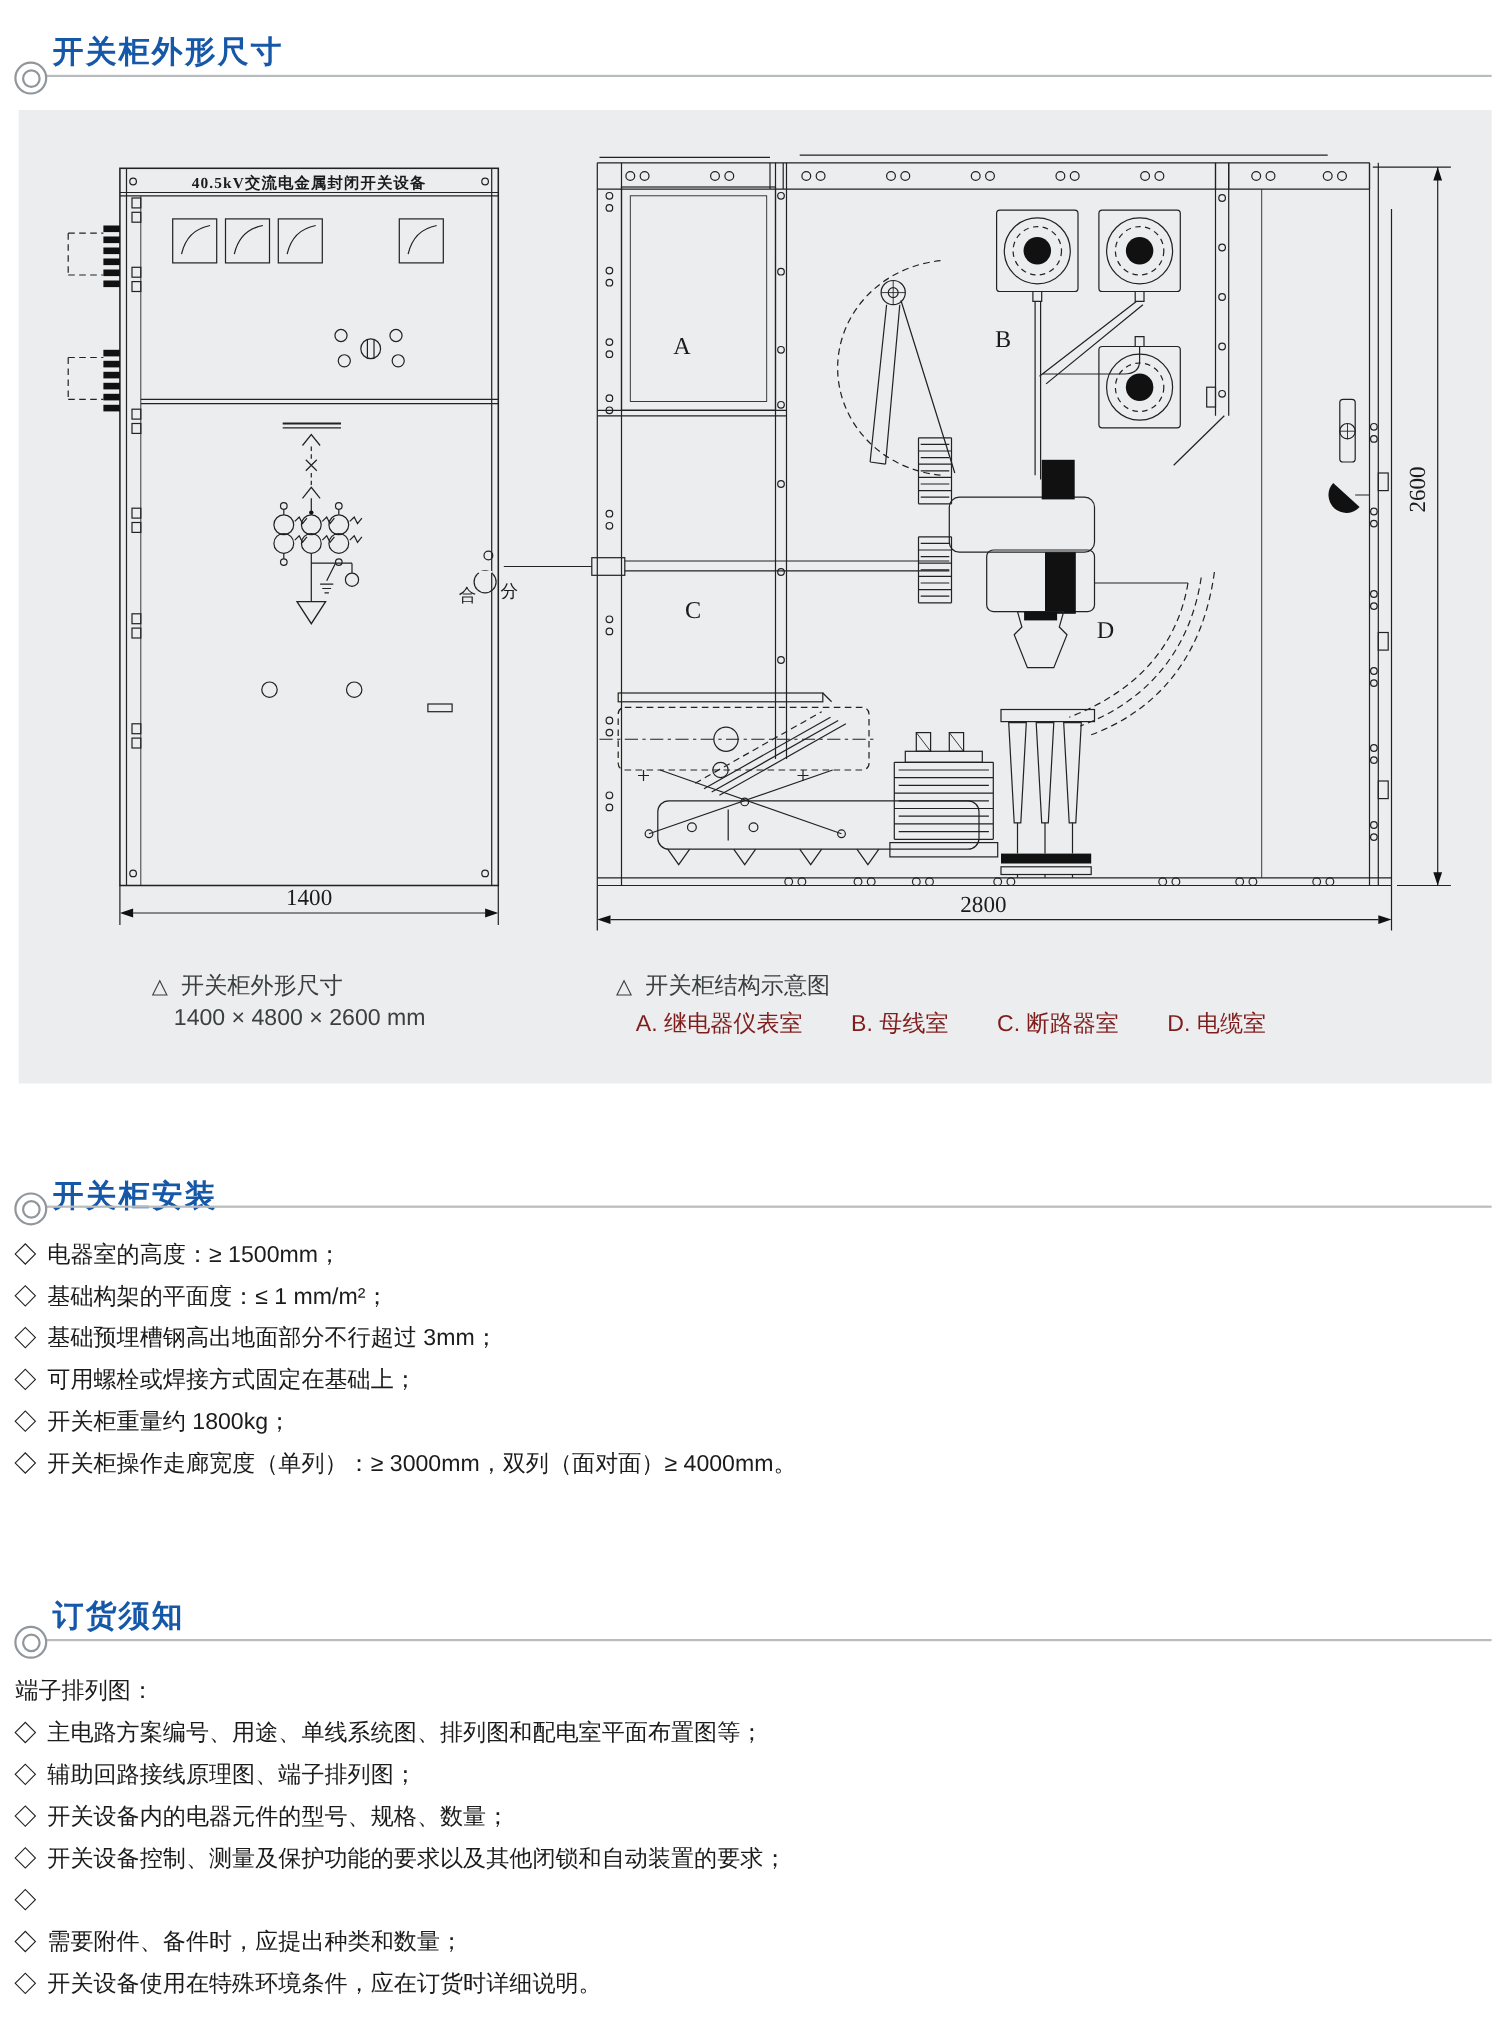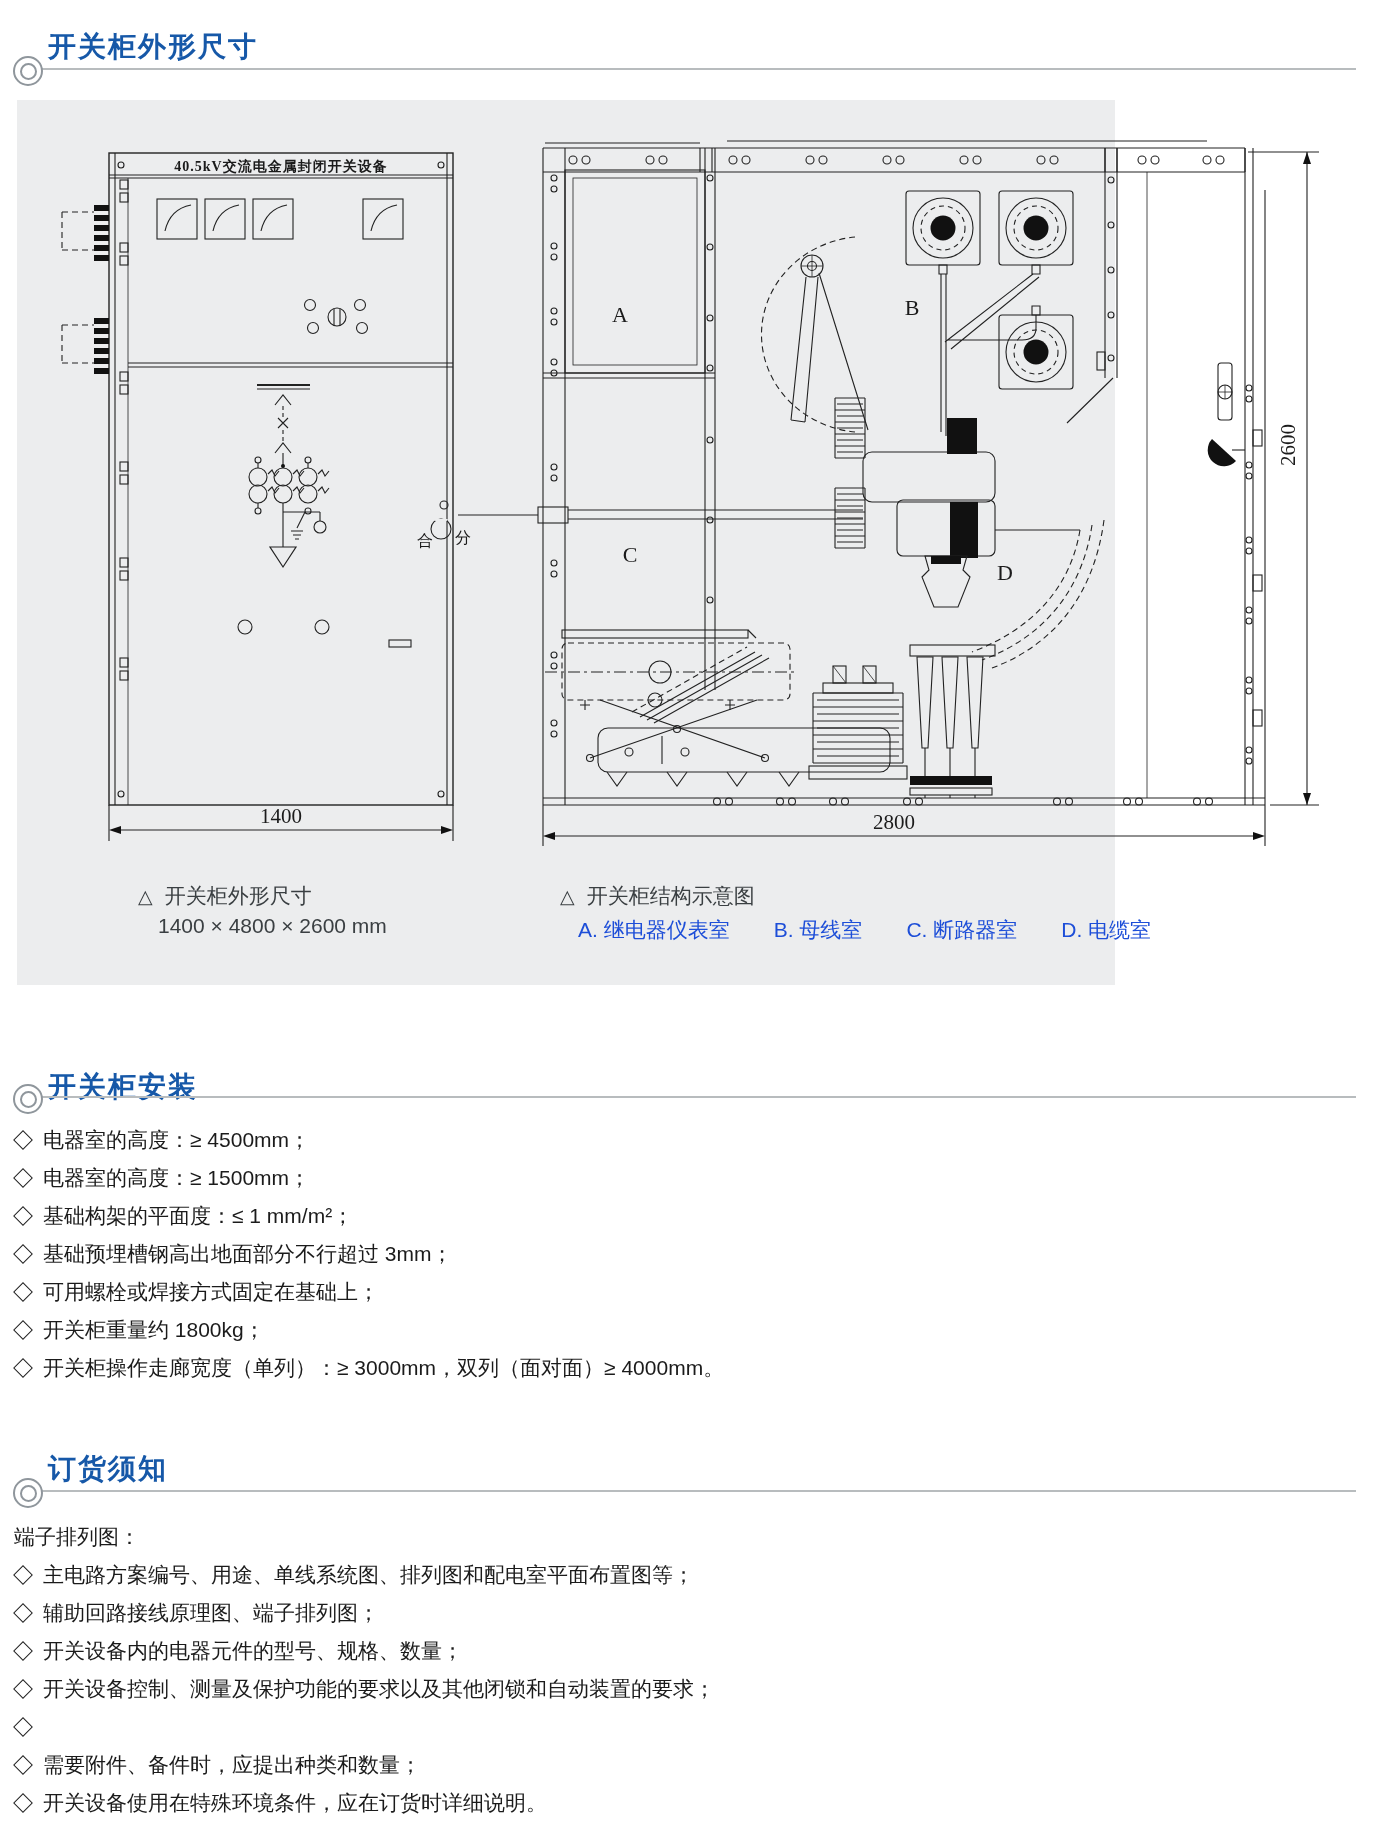--- a/index.html
+++ b/index.html
@@ -10,24 +10,24 @@
   .sec-title{
     position:absolute;left:48px;color:#1658A8;font-size:28px;font-weight:bold;
     letter-spacing:2px;white-space:nowrap;
   }
   .rule{position:absolute;left:25px;width:1331px;height:2px;background:#b8bcbe;}
   .orn{
     position:absolute;left:13px;width:26px;height:26px;border:2px solid #8f969c;
     border-radius:50%;background:#ffffff;display:flex;align-items:center;justify-content:center;
   }
   .orn .inner{width:13px;height:13px;border:2px solid #8f969c;border-radius:50%;}
-  .panel{position:absolute;left:17px;top:100px;width:1098px;height:885px;background:#ECEDEE;}
+  .panel{position:absolute;left:17px;top:100px;width:1339px;height:885px;background:#ECEDEE;}
   .cap{position:absolute;color:#3a3f42;font-size:21px;white-space:nowrap;display:flex;align-items:baseline;}
   .cap .mk{margin-right:12px;font-size:19px;}
-  .legend{position:absolute;display:flex;gap:44px;color:#1d4ed8;font-size:21px;white-space:nowrap;}
+  .legend{position:absolute;display:flex;gap:44px;color:#7f1d1d;font-size:21px;white-space:nowrap;}
   .blist{position:absolute;left:13px;width:1350px;}
   .brow{display:flex;align-items:center;height:38px;font-size:21px;white-space:nowrap;}
   .dia{
     width:12px;height:12px;border:1.7px solid #222;transform:rotate(45deg);
     margin:0 13px 0 3px;flex:none;background:transparent;
   }
   .intro{position:absolute;left:14px;font-size:21px;height:38px;display:flex;align-items:center;}
   
   .k{stroke:#222;fill:none;stroke-width:1.1;}
   .k2{stroke:#222;fill:none;stroke-width:2;}
@@ -411,24 +411,20 @@
 
 <div class="sec-title" style="top:1056px;margin-top:12px;">开关柜安装</div>
 <div class="rule" style="top:1096px;"></div>
 <div class="orn" style="top:1084px;">
     <div class="inner"></div>
   </div>
 
 <div class="blist" style="top:1121px;">
   <div class="brow">
       <span class="dia"></span>
-      <span>电器室的高度：≥ 4500mm；</span>
-    </div>
-  <div class="brow">
-      <span class="dia"></span>
       <span>电器室的高度：≥ 1500mm；</span>
     </div>
   <div class="brow">
       <span class="dia"></span>
       <span>基础构架的平面度：≤ 1 mm/m²；</span>
     </div>
   <div class="brow">
       <span class="dia"></span>
       <span>基础预埋槽钢高出地面部分不行超过 3mm；</span>
     </div>

